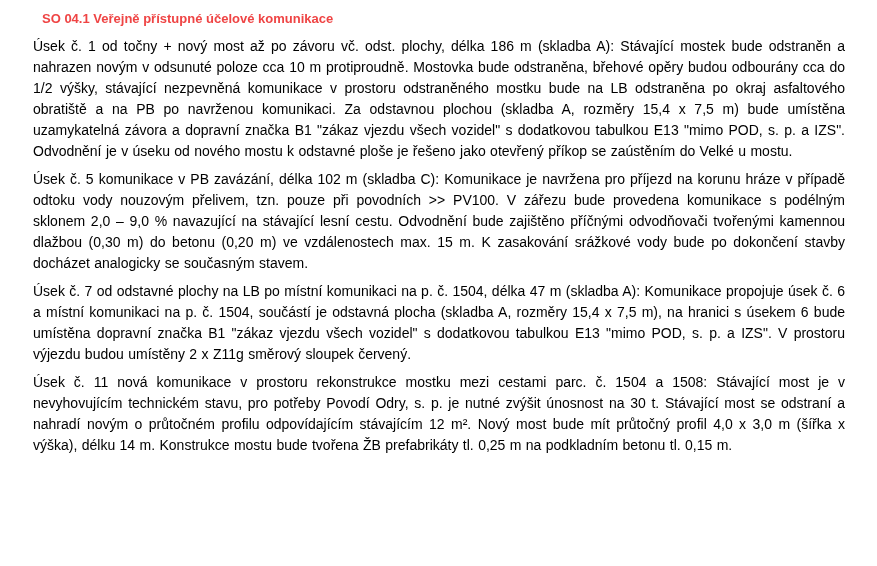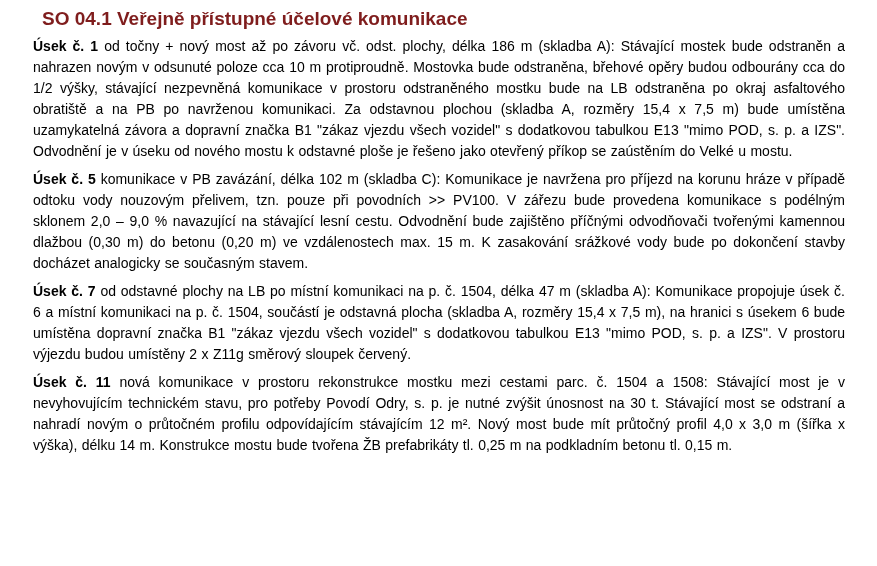--- a/index.html
+++ b/index.html
@@ -12,38 +12,38 @@
     width: 877px;
     height: 566px;
     background: #ffffff;
     color: #000000;
     font-family: "Liberation Sans", "DejaVu Sans", sans-serif;
     box-sizing: border-box;
     padding: 8px 32px 0 33px;
     overflow: hidden;
   }
   .doc-title {
-    font-size: 19px;
+    font-size: 13px;
     font-weight: bold;
     line-height: 21px;
     margin: 0 0 7px 9px;
-    color: #7f1d1d;
+    color: #ef4444;
   }
   .para {
     font-size: 14px;
     line-height: 21px;
     text-align: justify;
     text-justify: inter-word;
     margin: 0 0 7px 0;
     color: #000000;
     hyphens: none;
     word-spacing: 0.5px;
   }
   .para .lead {
-    font-weight: bold;
+    font-weight: normal;
     margin-top: 20px;
   }
 </style>
 </head>
 <body>
 
 <div class="page">
   <h1 class="doc-title">SO 04.1 Veřejně přístupné účelové komunikace</h1>
 
   <p class="para"><span class="lead">Úsek č. 1</span><span> od točny + nový most až po závoru vč. odst. plochy, délka 186 m (skladba A): Stávající mostek bude odstraněn a nahrazen novým v odsunuté poloze cca 10 m protiproudně. Mostovka bude odstraněna, břehové opěry budou odbourány cca do 1/2 výšky, stávající nezpevněná komunikace v prostoru odstraněného mostku bude na LB odstraněna po okraj asfaltového obratiště a na PB po navrženou komunikaci. Za odstavnou plochou (skladba A, rozměry 15,4 x 7,5 m) bude umístěna uzamykatelná závora a dopravní značka B1 "zákaz vjezdu všech vozidel" s dodatkovou tabulkou E13 "mimo POD, s. p. a IZS". Odvodnění je v úseku od nového mostu k odstavné ploše je řešeno jako otevřený příkop se zaústěním do Velké u mostu.</span></p>

